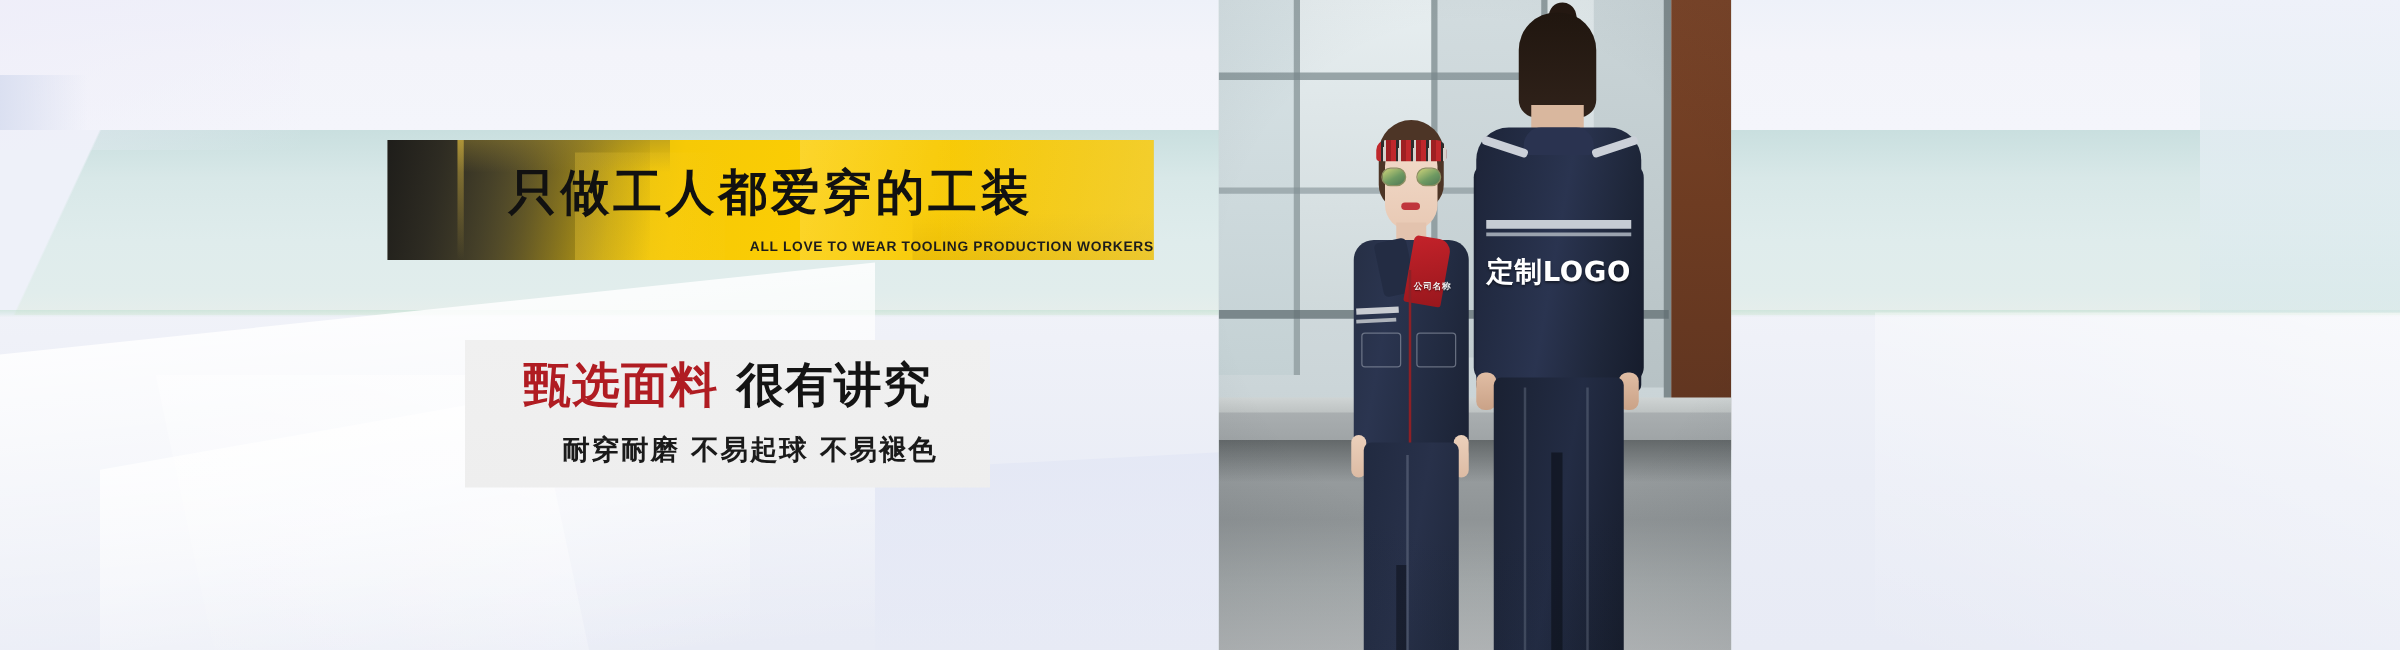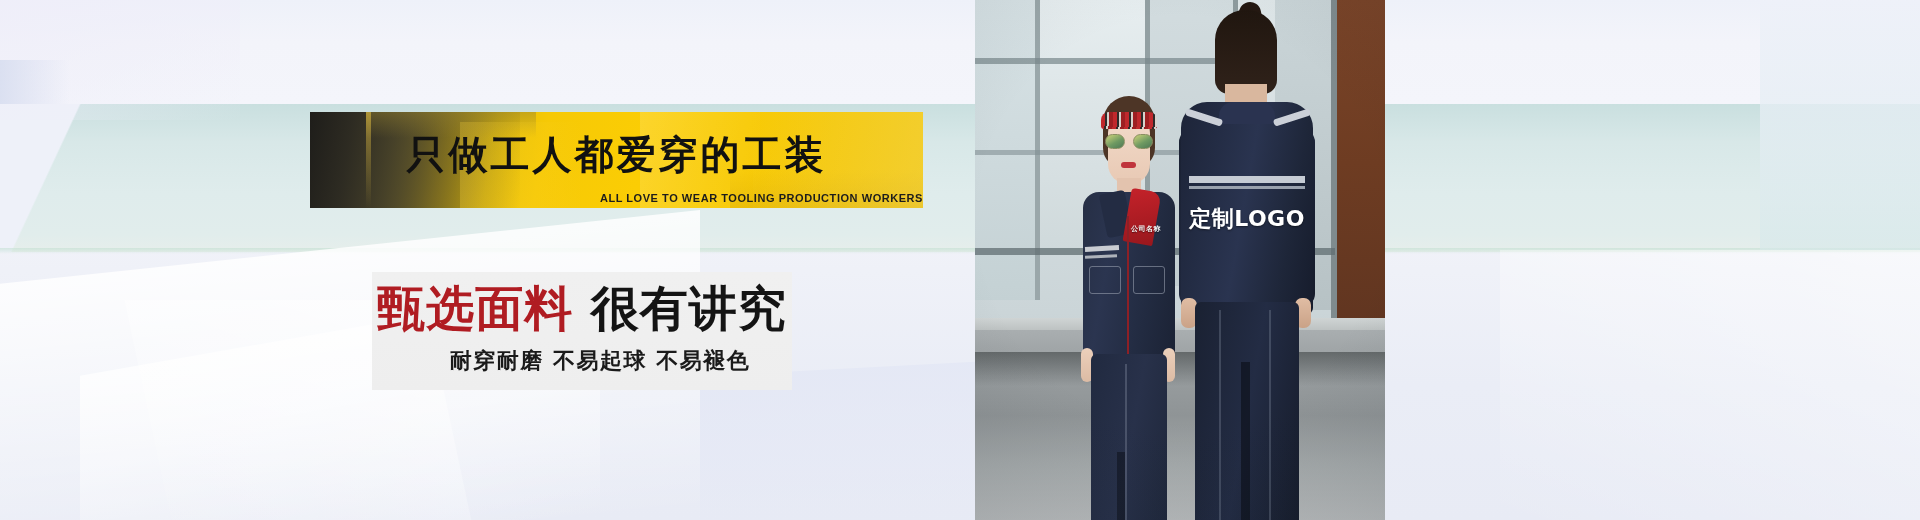--- a/index.html
+++ b/index.html
@@ -203,21 +203,21 @@
     top: 272px;
     width: 420px;
     height: 118px;
     background: linear-gradient(180deg, #f0f0f0 0%, #efefef 55%, #eeeeee 100%);
   }
   .card-headline {
     position: absolute;
     left: 0; right: 0;
     top: 10px;
     text-align: center;
-    font-size: 48px;
+    font-size: 38px;
     line-height: 52px;
     font-weight: 700;
     letter-spacing: 1px;
     white-space: nowrap;
     font-family: "DejaVu Sans", "Liberation Sans", sans-serif;
   }
   .card-headline .hl-red { color: #b01c22; }
   .card-headline .hl-dark { color: #141414; }
   .card-subline {
     position: absolute;

